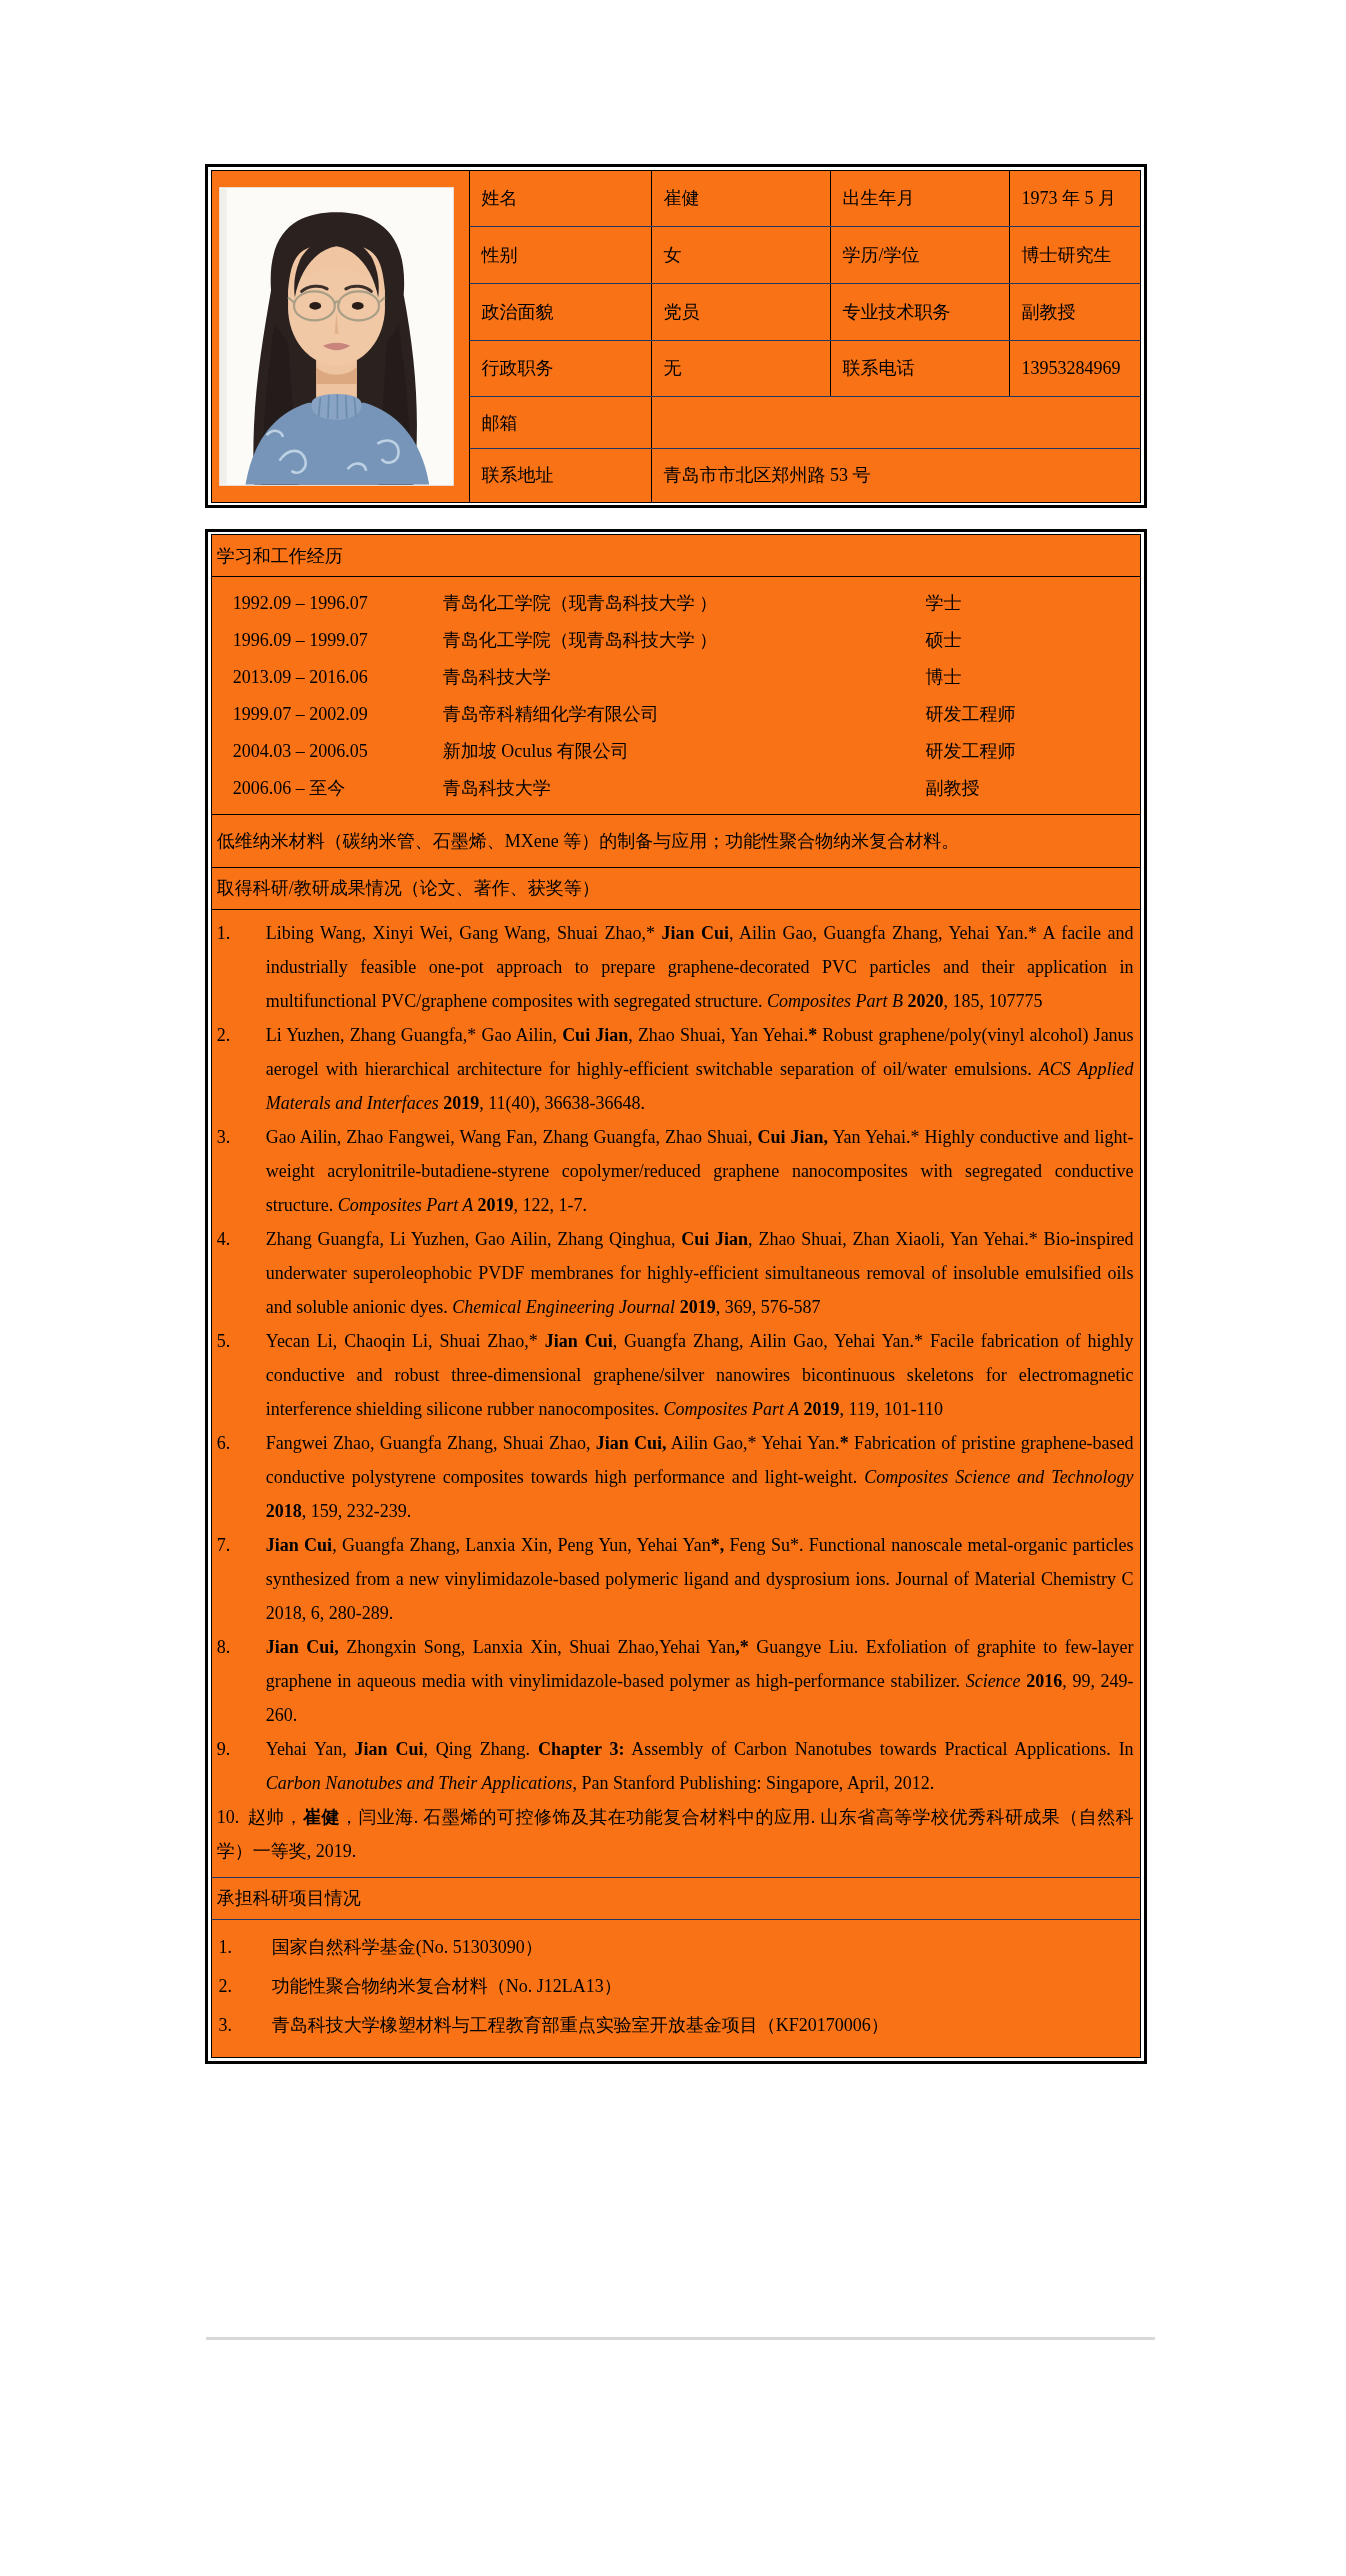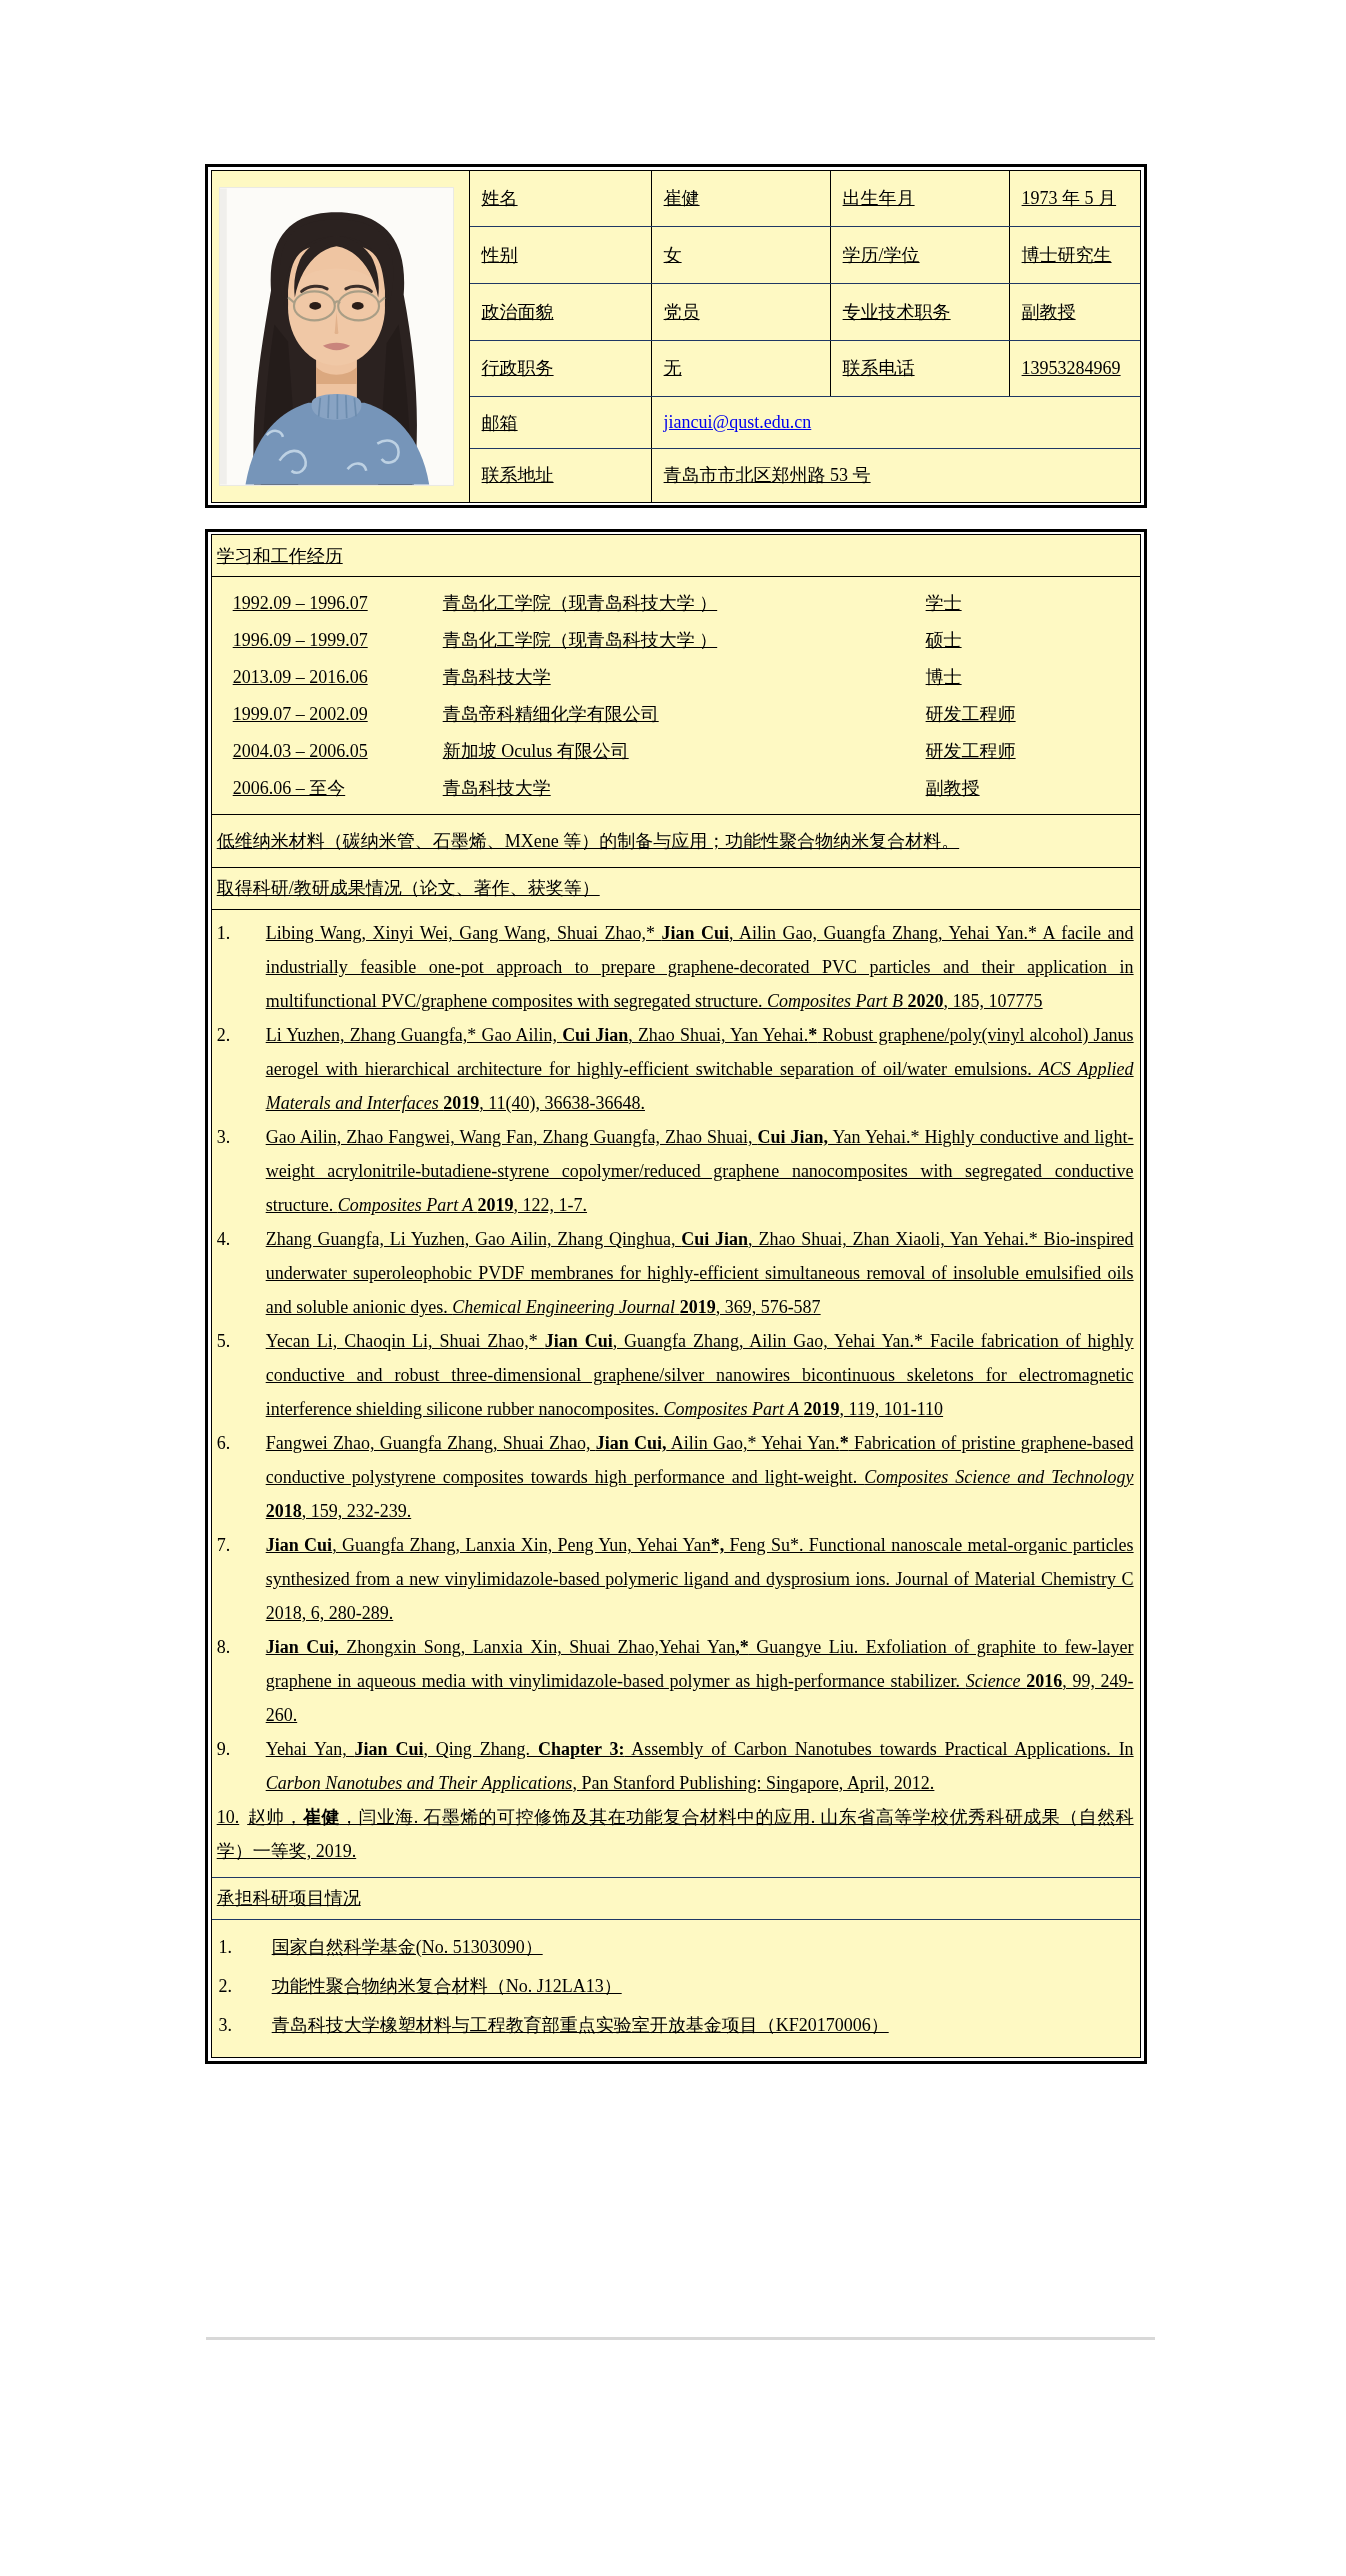--- a/index.html
+++ b/index.html
@@ -3,21 +3,21 @@
 <meta charset="utf-8">
 <style>
   html,body{margin:0;padding:0;background:#fff;}
   body{
     width:1346px;height:2576px;position:relative;overflow:hidden;
     font-family:"Liberation Serif","DejaVu Serif",serif;color:#000;
     font-size:18px;
   }
   .doc{position:absolute;left:205px;top:164px;width:942px;}
   .dbox{border:3.4px solid #000;padding:2.6px;background:#fff;box-sizing:border-box;}
-  .dbox-inner{border:1.7px solid #000;box-sizing:border-box;background:#fef9c3;text-decoration:underline;}
+  .dbox-inner{border:1.7px solid #000;box-sizing:border-box;background:#f97316;}
 
   
   .topflex{display:flex;height:333px;}
   .photo-cell{width:257px;box-sizing:border-box;display:flex;align-items:center;}
   .photo-frame{margin-left:8.5px;width:233px;height:297px;background:#fbfaf8;box-shadow:0 0 0 0.9px #e8e8e8;}
   .info-table{flex:1;border-left:1.7px solid #000;display:flex;flex-direction:column;box-sizing:border-box;}
   .irow{display:flex;box-sizing:border-box;border-bottom:1.7px solid #1F3864;}
   .irow.r4{height:57px;}
   .irow.r2a{height:52px;}
   .irow.r2b{height:53px;border-bottom:none;}
@@ -136,23 +136,20 @@
           <div class="icell c-v2">副教授</div>
         </div>
         <div class="irow r4">
           <div class="icell c-l1">行政职务</div>
           <div class="icell c-v1">无</div>
           <div class="icell c-l2">联系电话</div>
           <div class="icell c-v2">13953284969</div>
         </div>
         <div class="irow r2a">
           <div class="icell c-l1">邮箱</div>
-          <div class="icell c-wide">
-            <a href="#" class="email">jiancui@qust.edu.cn</a>
-          </div>
         </div>
         <div class="irow r2b">
           <div class="icell c-l1">联系地址</div>
           <div class="icell c-wide">青岛市市北区郑州路 53 号</div>
         </div>
       </div>
     </div>
   </div>
 
   <div class="dbox mainbox">

